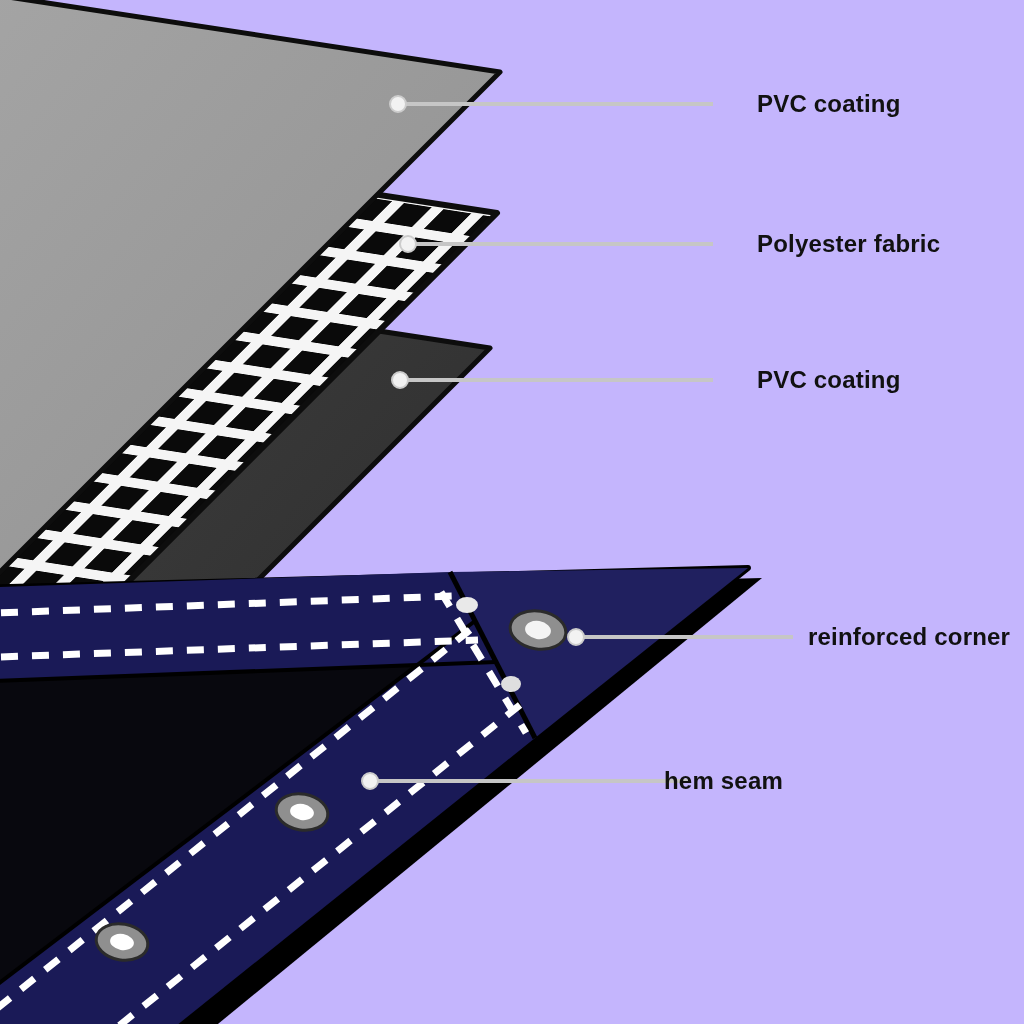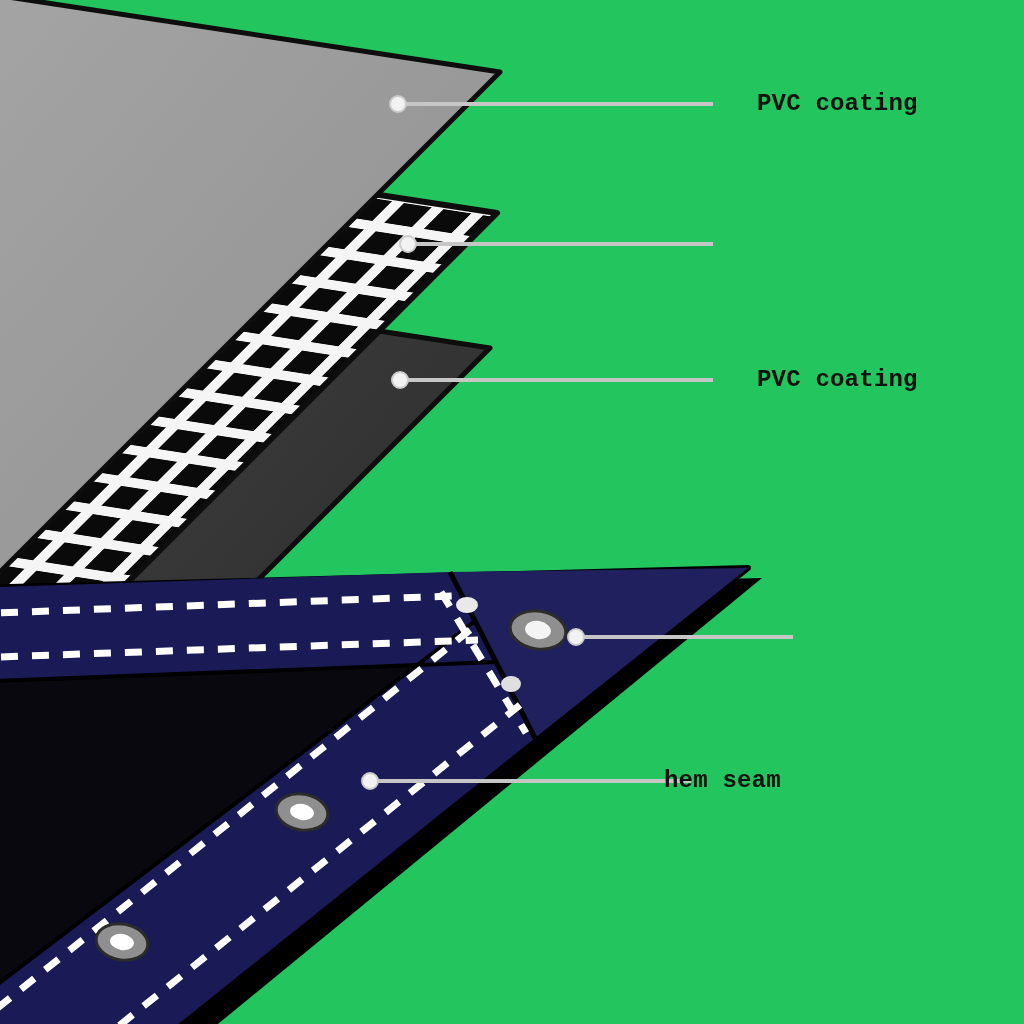--- a/index.html
+++ b/index.html
@@ -4,23 +4,23 @@
 <style>
   html, body {
     margin: 0;
     padding: 0;
     background: #ffffff;
   }
   .canvas {
     position: relative;
     width: 1024px;
     height: 1024px;
-    background: #22c55e;
+    background: #c4b5fd;
     overflow: hidden;
-    font-family: Liberation Mono, monospace;
+    font-family: Liberation Sans, sans-serif;
   }
   .canvas svg {
     position: absolute;
     top: 0;
     left: 0;
   }
   .diagram-label {
     position: absolute;
     font-weight: 700;
     font-size: 24px;
@@ -116,16 +116,18 @@
     <g fill="#f2f2f2" stroke="#cccccc" stroke-width="2">
       <circle cx="398" cy="104" r="8"></circle>
       <circle cx="408" cy="244" r="8"></circle>
       <circle cx="400" cy="380" r="8"></circle>
       <circle cx="576" cy="637" r="8"></circle>
       <circle cx="370" cy="781" r="8"></circle>
     </g>
   </svg>
 
   <div class="diagram-label" style="left:757px; top:89px;">PVC coating</div>
+  <div class="diagram-label" style="left:757px; top:229px;">Polyester fabric</div>
   <div class="diagram-label" style="left:757px; top:365px;">PVC coating</div>
+  <div class="diagram-label" style="left:808px; top:622px;">reinforced corner</div>
   <div class="diagram-label" style="left:664px; top:766px;">hem seam</div>
 
 </div>
 
 </body></html>

